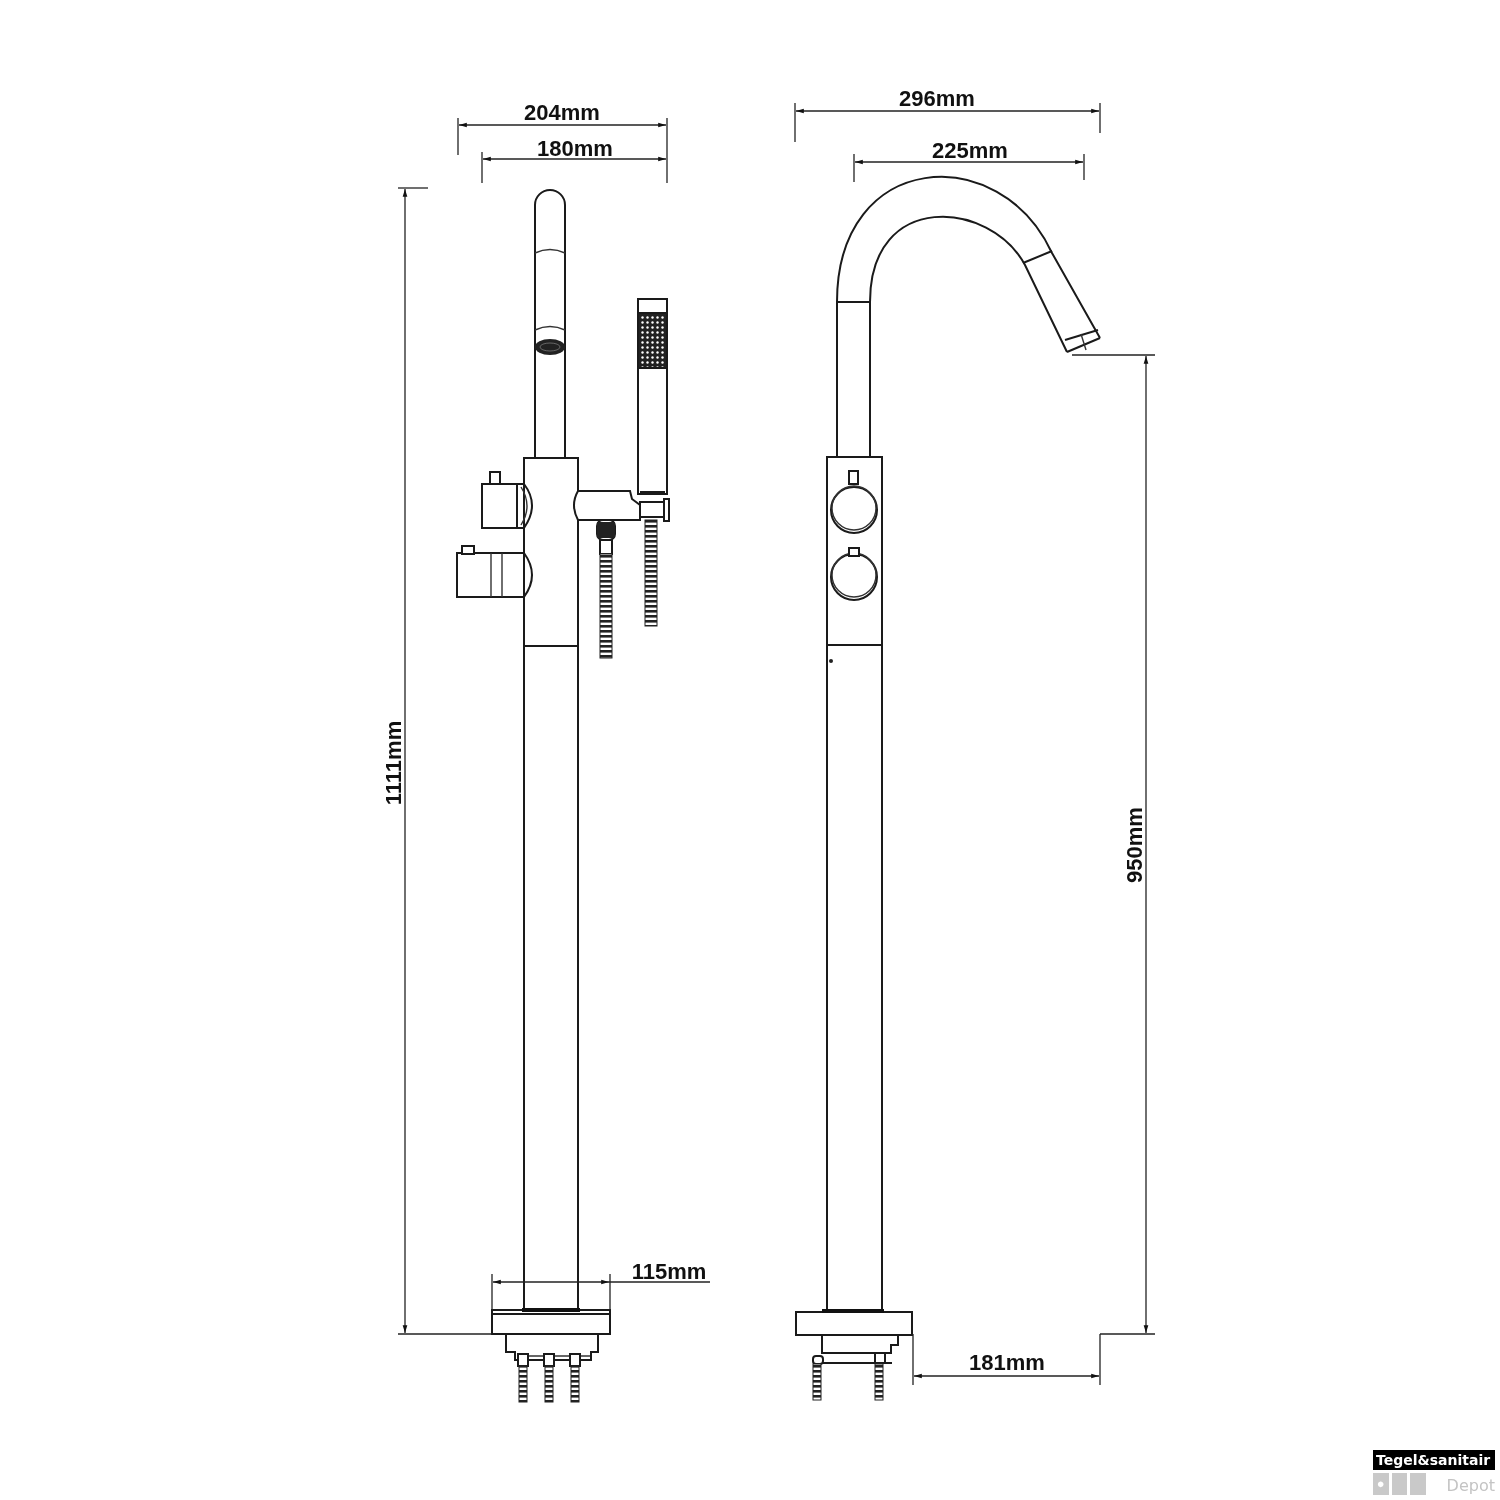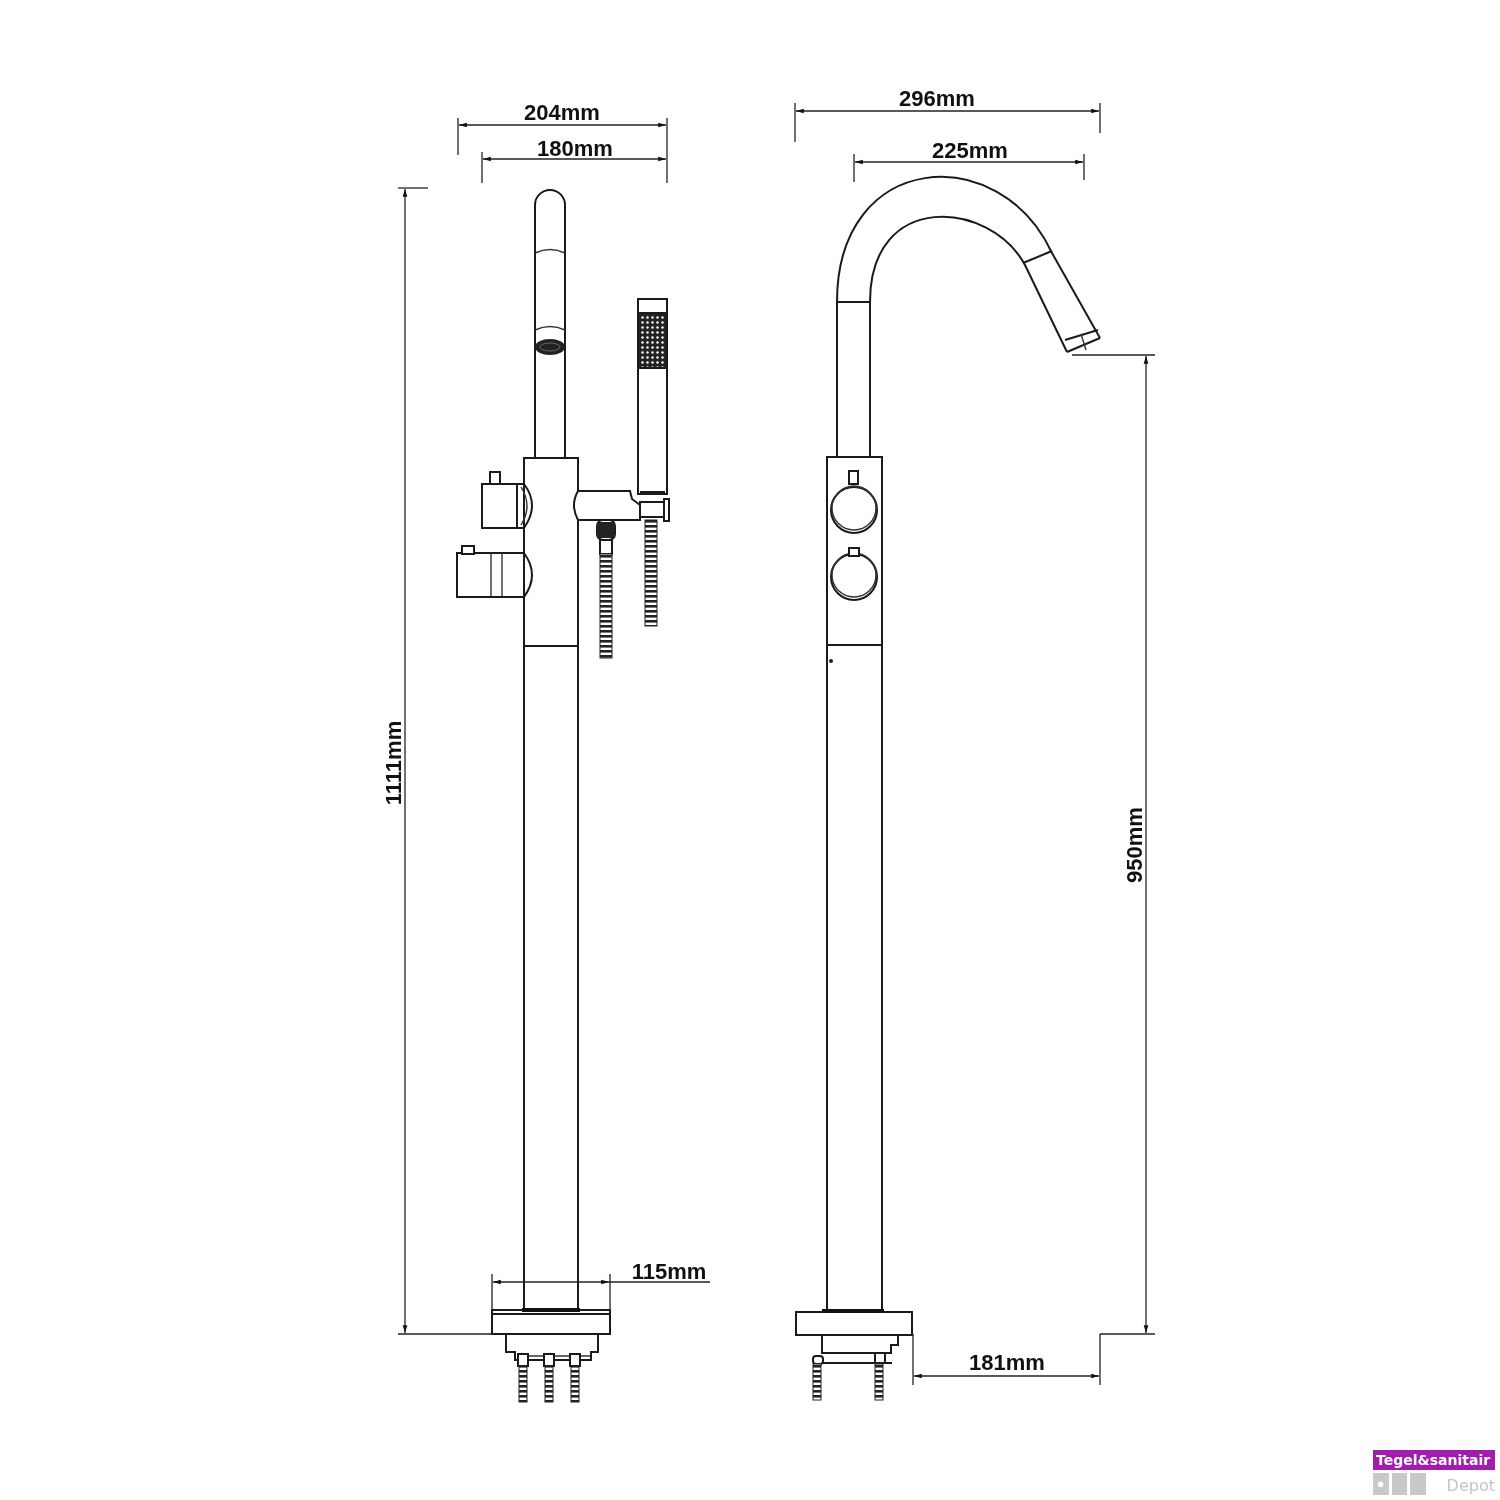--- a/index.html
+++ b/index.html
@@ -5,21 +5,21 @@
     html, body { margin: 0; padding: 0; background: #ffffff; }
     body { width: 1500px; height: 1500px; position: relative; overflow: hidden; font-family: "Liberation Sans", sans-serif; }
     svg { position: absolute; left: 0; top: 0; }
     .ln { stroke: #1a1a1a; stroke-width: 2; fill: none; }
     .thin { stroke: #333; stroke-width: 1.4; fill: none; }
     .dim { stroke: #222; stroke-width: 1.3; fill: none; }
     .fillw { fill: #ffffff; stroke: #1a1a1a; stroke-width: 2; }
     .dark { fill: #222; }
     .lbl { font-family: "Liberation Sans", sans-serif; font-weight: bold; font-size: 22px; fill: #111; }
     .wm { position: absolute; left: 1373px; top: 1450px; width: 122px; }
-    .wm-top { background: #a21caf; color: #fff; font-family: "DejaVu Sans", sans-serif; font-weight: bold; font-size: 14px; padding: 2px 3px; white-space: nowrap; }
+    .wm-top { background: #000000; color: #fff; font-family: "DejaVu Sans", sans-serif; font-weight: bold; font-size: 14px; padding: 2px 3px; white-space: nowrap; }
     .wm-bot { display: flex; gap: 3px; margin-top: 3px; align-items: flex-end; }
     .wm-sq { width: 19px; height: 22px; background: #c9c9c9; color:#fff; font-size: 13px; text-align:center; line-height: 22px; }
     .wm-txt { color: #c4c4c4; font-family: "DejaVu Sans", sans-serif; font-size: 16px; margin-left: 18px; line-height: 18px; }
   </style>
 </head>
 <body>
 
 <svg width="1500" height="1500" viewBox="0 0 1500 1500">
   <defs>
     <marker id="arr" viewBox="0 0 10 10" refX="10" refY="5" markerWidth="9" markerHeight="6" orient="auto-start-reverse">

